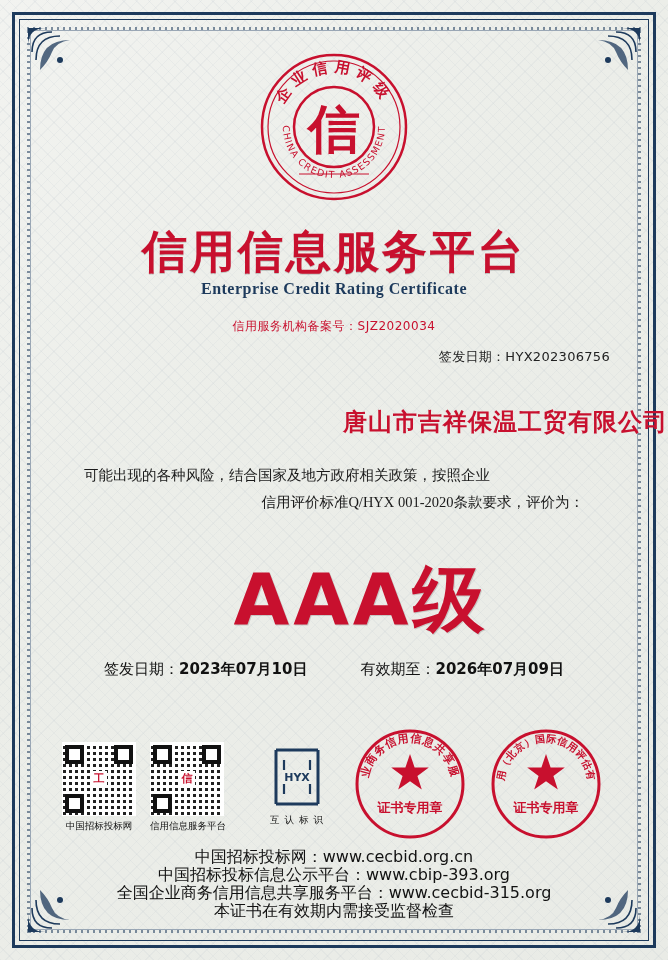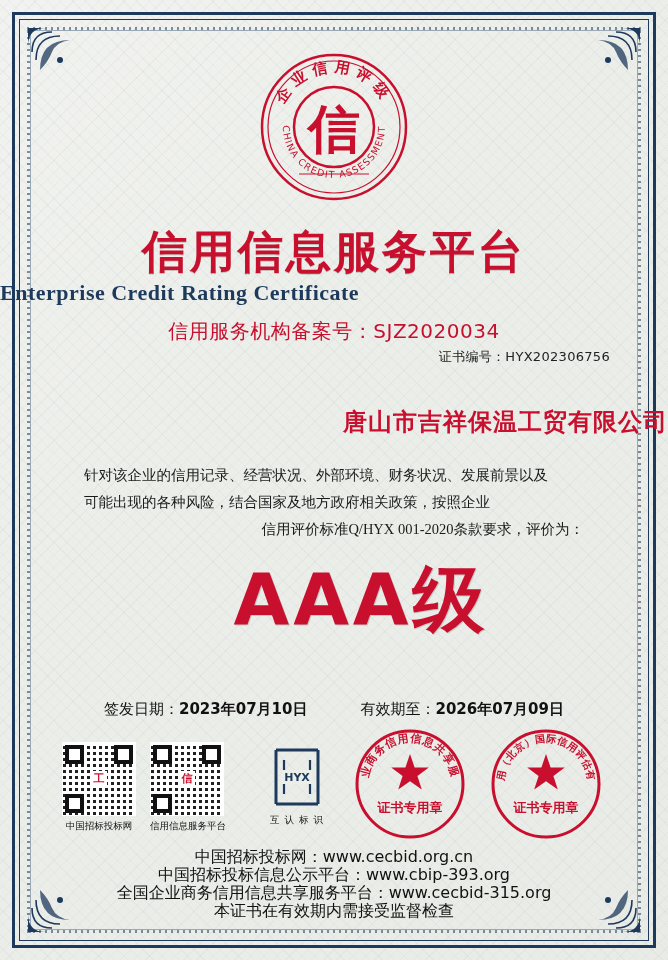--- a/index.html
+++ b/index.html
@@ -88,34 +88,34 @@
     font-weight: bold;
     font-size: 45px;
     letter-spacing: 3px;
     color: #c8102e;
     text-shadow: 0 1px 0 rgba(0,0,0,.18);
   }
   .title-en {
     position: absolute;
     top: 280px;
     width: 100%;
-    text-align: left;
+    text-align: center;
     font-family: "Liberation Serif", serif;
     font-weight: bold;
-    font-size: 22px;
+    font-size: 16px;
     letter-spacing: .5px;
     color: #1d3a5c;
   }
   .filing-no {
     position: absolute;
     top: 318px;
     width: 100%;
     text-align: center;
     font-family: "DejaVu Sans", sans-serif;
-    font-size: 20px;
+    font-size: 12px;
     color: #c8102e;
     letter-spacing: .5px;
   }
   .cert-no {
     position: absolute;
     top: 348px;
     right: 58px;
     font-family: "DejaVu Sans", sans-serif;
     font-size: 13px;
     color: #222;
@@ -153,21 +153,21 @@
     font-family: "DejaVu Sans", sans-serif;
     font-weight: bold;
     font-size: 72px;
     letter-spacing: 4px;
     color: #c8102e;
     text-shadow: 1px 1px 0 rgba(0,0,0,.15);
     margin-left: 27px;
   }
   .dates {
     position: absolute;
-    top: 700px;
+    top: 660px;
     left: 104px;
     right: 104px;
     display: flex;
     justify-content: space-between;
     font-family: "DejaVu Sans", sans-serif;
     font-size: 15px;
     color: #111;
   }
   .dates b { font-weight: bold; }
 
@@ -315,25 +315,24 @@
         <textPath href="#arcBottom" startOffset="50%" text-anchor="middle">CHINA CREDIT ASSESSMENT</textPath>
       </text>
       <text x="75" y="95" text-anchor="middle" font-family="DejaVu Sans, sans-serif" font-size="52" font-weight="bold" fill="#c8102e">信</text>
       <line x1="40" y1="122" x2="110" y2="122" stroke="#c8102e" stroke-width="1"></line>
     </svg>
   </div>
 
   <div class="title-cn">信用信息服务平台</div>
   <div class="title-en">Enterprise Credit Rating Certificate</div>
   <div class="filing-no">信用服务机构备案号：SJZ2020034</div>
-  <div class="cert-no">证书编号：HYX202306756</div>
+  <div class="cert-no">签发日期：HYX202306756</div>
   <div class="company">唐山市吉祥保温工贸有限公司</div>
 
   <div class="body-text">
-    <span>针对该企业的信用记录、经营状况、外部环境、财务状况、发展前景以及</span>
     <span class="line2">可能出现的各种风险，结合国家及地方政府相关政策，按照企业</span>
     <span class="line3">信用评价标准Q/HYX 001-2020条款要求，评价为：</span>
   </div>
 
   <div class="grade">AAA级</div>
 
   <div class="dates">
     <div>
       <span>签发日期：</span><b>2023年07月10日</b>
     </div>

